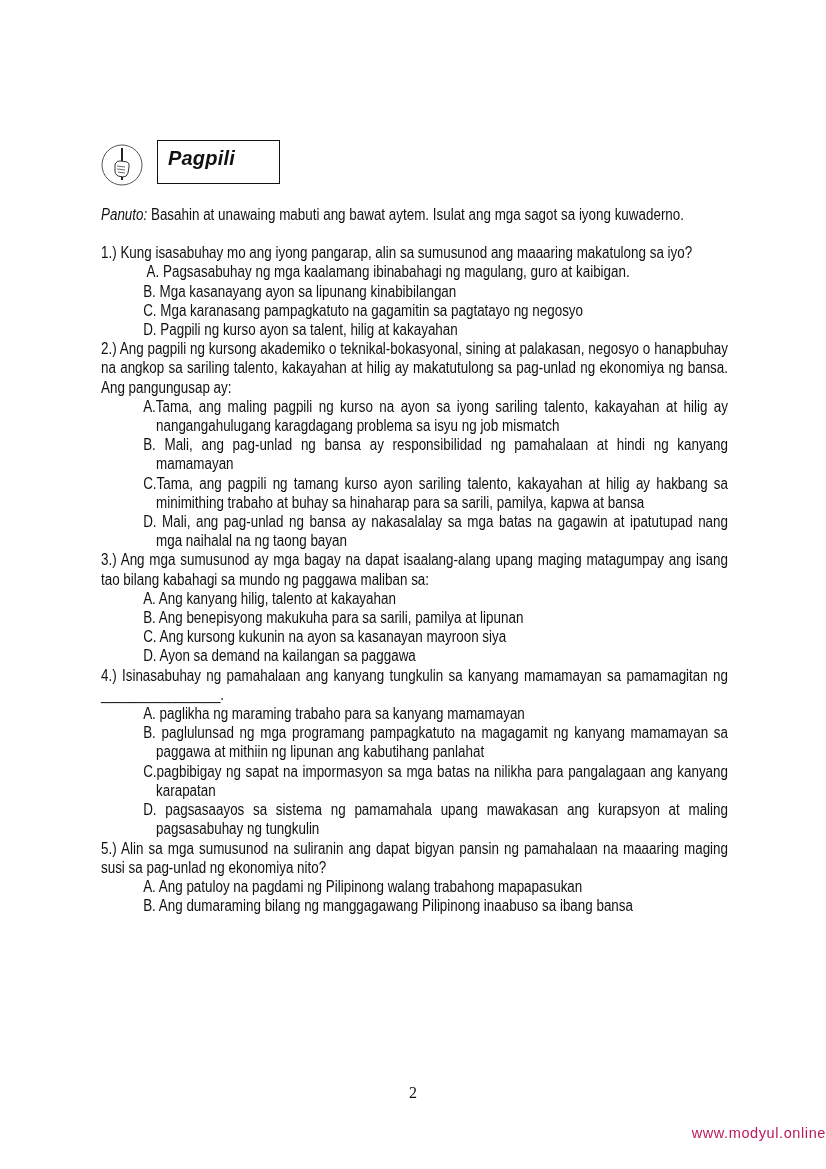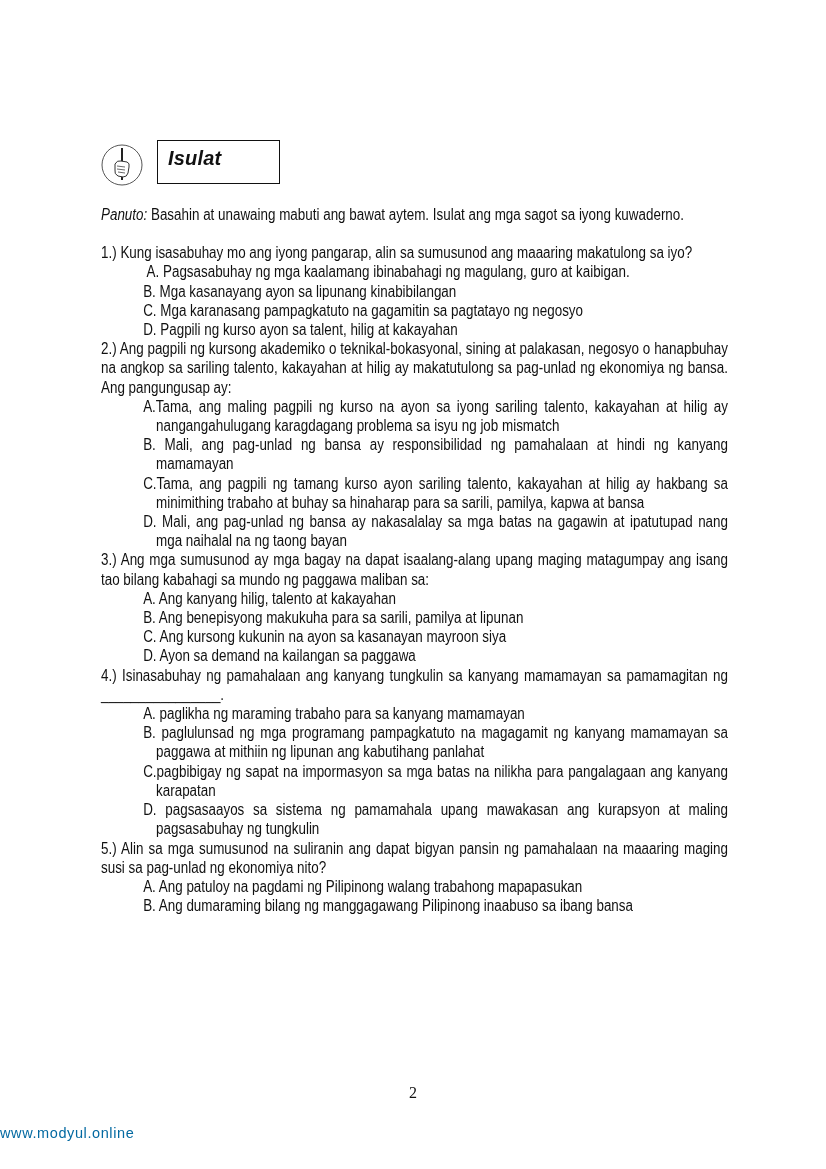--- a/index.html
+++ b/index.html
@@ -14,35 +14,35 @@
   .content { position: absolute; left: 101px; top: 205px; width: 627px;
              font-size: 15.6px; line-height: 19.2px; transform-origin: left top; }
   .content p { margin: 0; }
   .justify { text-align: justify; text-align-last: left; }
   .directions { margin-bottom: 19px !important; }
   .directions em { font-style: italic; }
   .opt { margin-left: 49px !important; padding-left: 15px; text-indent: -15px; }
   .opt.tight { padding-left: 11px; text-indent: -11px; }
   .page-number { position: absolute; top: 1084px; left: 0; width: 826px; text-align: center;
                  font-family: "Liberation Serif", serif; font-size: 16px; }
-  .watermark { position: absolute; top: 1125px; left: 0; width: 826px; text-align: left;
-               font-size: 14.5px; color: #0369a1; letter-spacing: 0.6px; }
+  .watermark { position: absolute; top: 1125px; left: 0; width: 826px; text-align: right;
+               font-size: 14.5px; color: #be185d; letter-spacing: 0.6px; }
 </style>
 </head>
 <body>
 
 <div class="header">
   <svg class="icon-circle" viewBox="0 0 42 42">
     <circle cx="21" cy="21" r="20" fill="none" stroke="#555" stroke-width="1"></circle>
     <line x1="21" y1="4" x2="21" y2="36" stroke="#222" stroke-width="2"></line>
     <path d="M14 20 q2 -4 6 -3 l6 1 q3 1 2 5 l-1 6 q-1 4 -5 4 l-5 -1 q-4 -2 -3 -6 z" fill="#fff" stroke="#333" stroke-width="1"></path>
     <path d="M16 22 l8 1 M16 25 l8 1 M17 28 l7 1" stroke="#444" stroke-width="0.8"></path>
   </svg>
   <div class="title-box">
-    <span>Isulat</span>
+    <span>Pagpili</span>
   </div>
 </div>
 
 <div class="content" id="content" style="width: 729.07px; transform: scaleX(0.86);">
   <p class="justify directions"><em>Panuto:</em><span> Basahin at unawaing mabuti ang bawat aytem. Isulat ang mga sagot sa iyong kuwaderno.</span></p>
 
   <div>
     <p class="justify">1.) Kung isasabuhay mo ang iyong pangarap, alin sa sumusunod ang maaaring makatulong sa iyo?</p>
     <p class="opt tight" style="margin-left:53px!important">A. Pagsasabuhay ng mga kaalamang ibinabahagi ng magulang, guro at kaibigan.</p>
     <p class="opt">B. Mga kasanayang ayon sa lipunang kinabibilangan</p>

